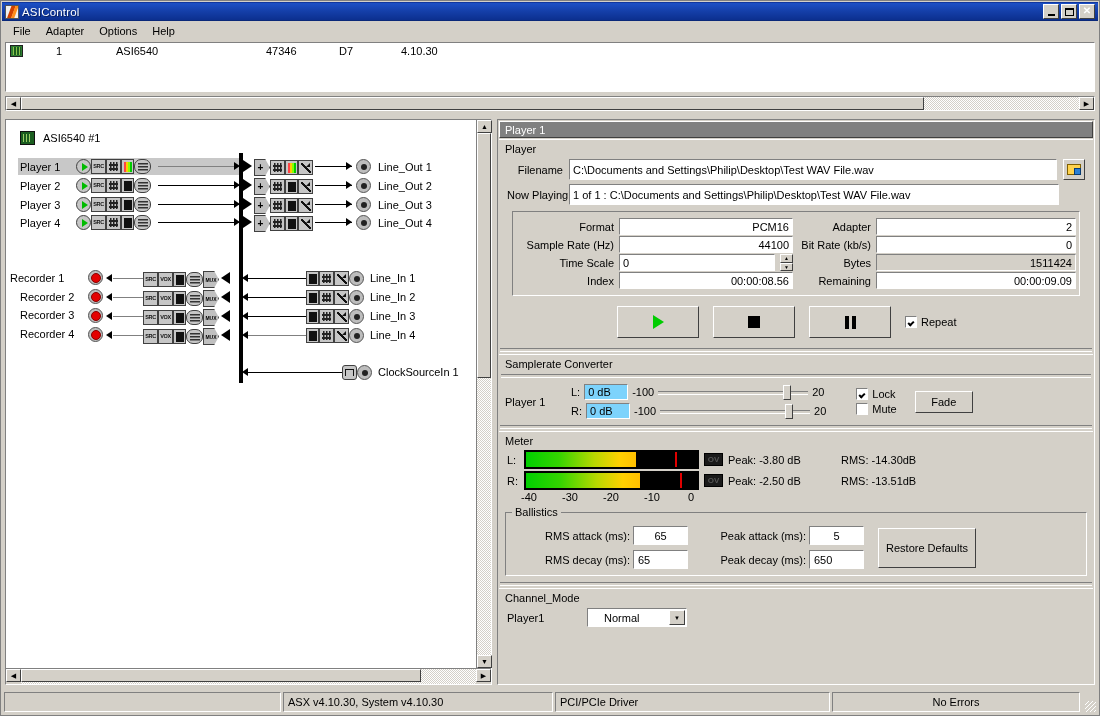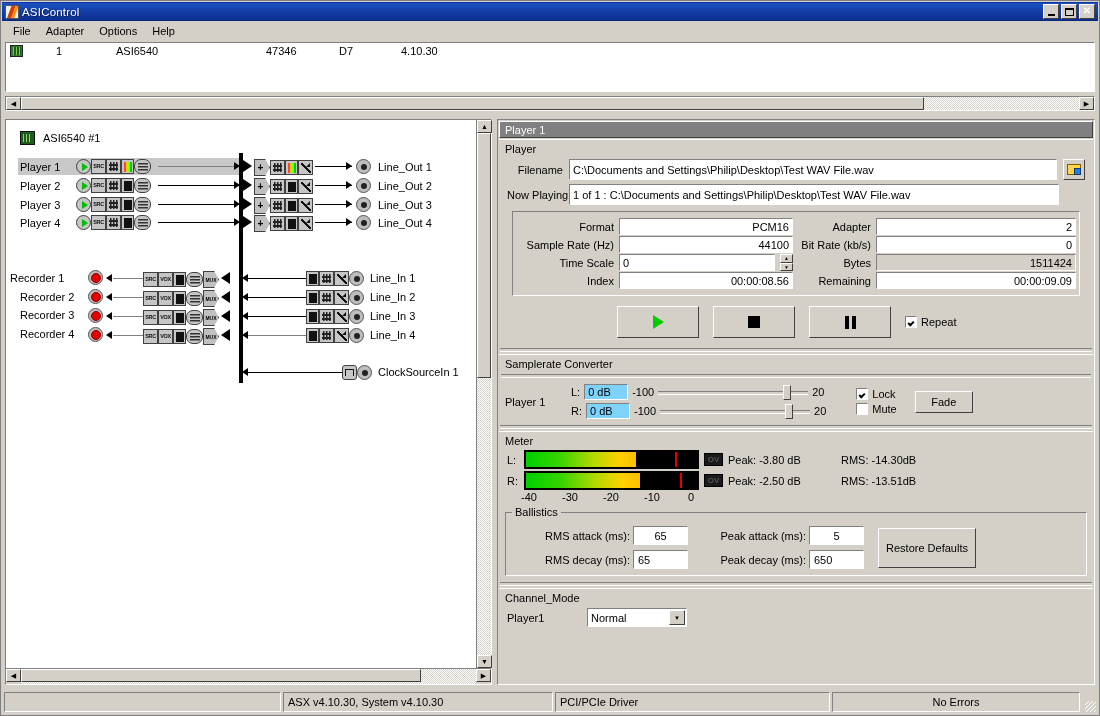--- a/index.html
+++ b/index.html
@@ -228,21 +228,21 @@
   .bcol{display:flex;flex-direction:column;gap:5px;}
   .brow{display:flex;align-items:center;gap:3px;font-size:11px;}
   .bnum{width:55px;height:19px;background:#fff;border:1px solid;
      border-color:#808080 #fff #fff #808080;box-sizing:border-box;font-size:11px;
      display:flex;align-items:center;justify-content:center;}
   .bnum.l{justify-content:flex-start;padding-left:4px;}
 
   .cmrow{display:flex;align-items:center;gap:30px;padding:2px 0 4px 8px;}
   .sel{width:100px;height:19px;background:#fff;border:1px solid;
      border-color:#808080 #fff #fff #808080;box-sizing:border-box;display:flex;
-     align-items:center;font-size:11px;padding-left:3px;position:relative;}
+     align-items:center;font-size:11px;padding-left:16px;position:relative;}
   .sel .arw{position:absolute;right:1px;top:1px;width:16px;height:15px;background:#d4d0c8;
      border:1px solid;border-color:#fff #404040 #404040 #fff;box-sizing:border-box;
      display:flex;align-items:center;justify-content:center;font-size:6px;}
 
   
   .statusbar{position:absolute;left:3px;right:3px;bottom:3px;height:20px;display:flex;gap:2px;}
   .spanel{border:1px solid;border-color:#808080 #fff #fff #808080;box-sizing:border-box;
      font-size:11px;display:flex;align-items:center;padding:0 4px;background:#d4d0c8;}
   .grip{width:14px;display:flex;align-items:flex-end;justify-content:flex-end;}
   .grip:after{content:"";width:11px;height:11px;

